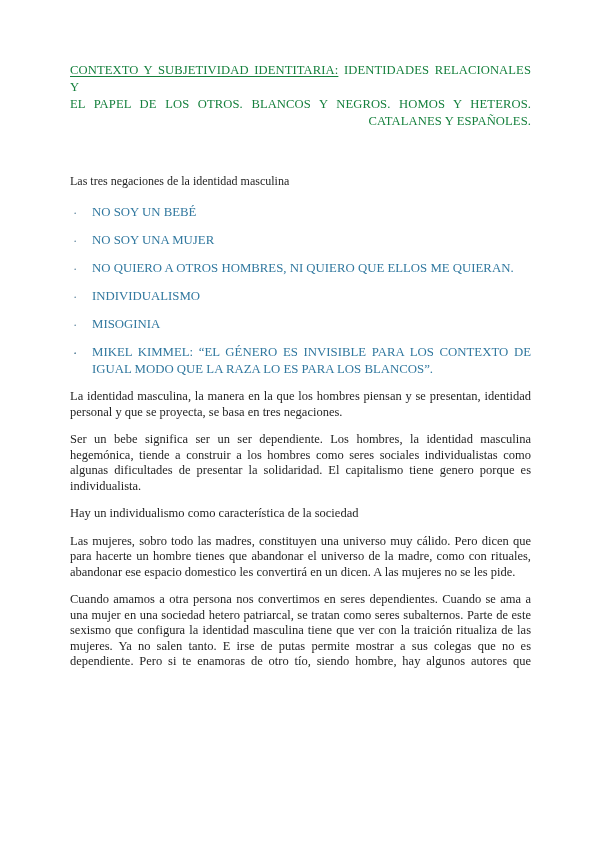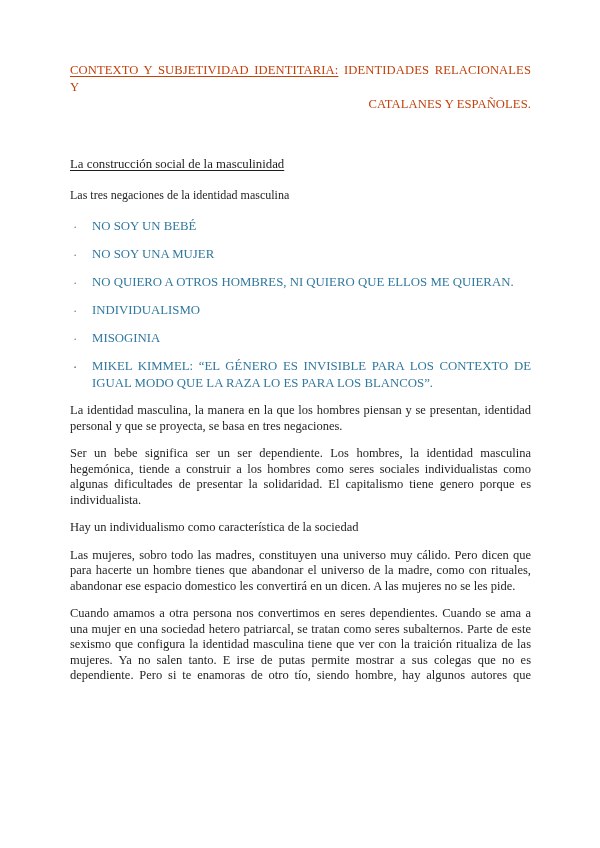--- a/index.html
+++ b/index.html
@@ -13,21 +13,21 @@
     height: 848px;
     background: #ffffff;
     overflow: hidden;
     font-family: "Liberation Serif", "DejaVu Serif", serif;
   }
   .doc {
     padding: 62px 69px 0 70px;
   }
   
   .doc-title {
-    color: #c2410c;
+    color: #15803d;
     font-size: 12.6px;
     line-height: 17px;
     margin: 0 0 44px 0;
     letter-spacing: 0.1px;
   }
   .t-line { white-space: normal; text-align: right; }
   .justify-all {
     text-align: justify;
     text-align-last: justify;
   }
@@ -81,24 +81,24 @@
   }
 </style>
 </head>
 <body>
 
 <div class="page">
   <div class="doc">
 
     <div class="doc-title">
       <div class="t-line justify-all"><span class="t-underline">CONTEXTO Y SUBJETIVIDAD IDENTITARIA:</span><span> IDENTIDADES RELACIONALES Y</span></div>
+      <div class="t-line justify-all">EL PAPEL DE LOS OTROS. BLANCOS Y NEGROS. HOMOS Y HETEROS.</div>
       <div class="t-line">CATALANES Y ESPAÑOLES.</div>
     </div>
 
-    <h2 class="section-heading">La construcción social de la masculinidad</h2>
 
     <p class="subheading">Las tres negaciones de la identidad masculina</p>
 
     <ul class="neg-list">
       <li>
         <span class="marker">·</span>
         <span>NO SOY UN BEBÉ</span>
       </li>
       <li>
         <span class="marker">·</span>

